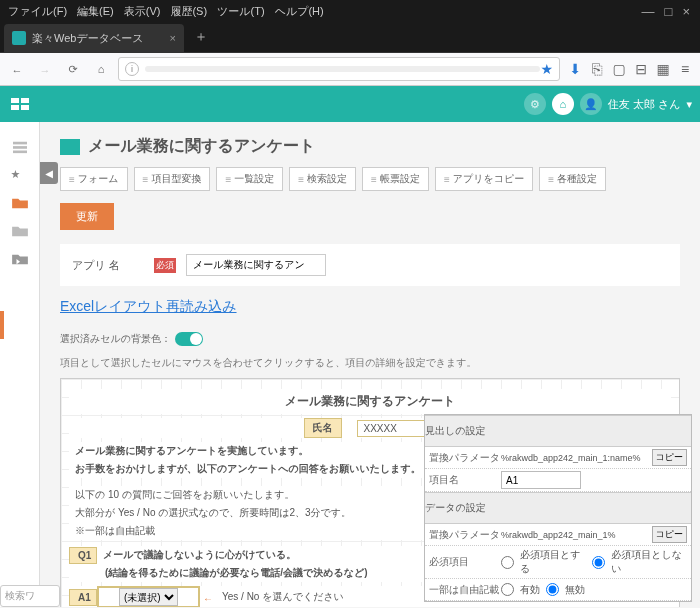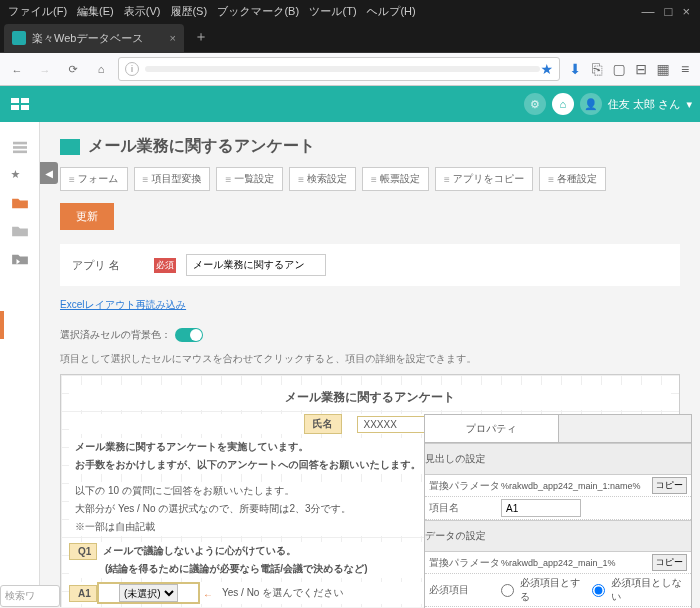--- a/index.html
+++ b/index.html
@@ -38,21 +38,21 @@
 .pagetitle h1{font-size:16px;font-weight:bold;color:#555}
 .toolbar{padding:0 20px 12px;display:flex;gap:6px;flex-wrap:wrap}
 .tbtn{background:#fff;border:1px solid #ccc;padding:4px 8px;font-size:10px;color:#666;display:flex;align-items:center;gap:3px}
 .tbtn::before{content:"≡";color:#aaa}
 .updatebtn{margin:0 20px 14px;background:#e67e42;color:#fff;border:none;padding:6px 16px;font-size:11px}
 .formrow{background:#fff;margin:0 20px 8px;padding:10px 12px;display:flex;align-items:center;gap:10px}
 .formrow .lbl{width:72px;font-size:11px}
 .req{background:#d9534f;color:#fff;font-size:9px;padding:1px 2px}
 .tinput{border:1px solid #ccc;height:22px;padding:0 6px;font-size:10px;width:140px}
 .linkrow{padding:4px 20px 10px}
-.linkrow a{color:#2a7ad6;text-decoration:underline;font-size:10px}
+.linkrow a{color:#2a7ad6;text-decoration:underline;font-size:14px}
 .cellrow{padding:6px 20px;display:flex;align-items:center;gap:4px;font-size:10px;color:#666}
 .toggle{width:28px;height:14px;background:#22b3a5;border-radius:7px;position:relative}
 .toggle::after{content:"";position:absolute;right:1px;top:1px;width:12px;height:12px;background:#fff;border-radius:50%}
 .hint{padding:4px 20px 8px;font-size:10px;color:#777}
 .formarea{margin:0 20px;background:#fff;border:1px solid #ccc;padding:6px 4px;height:260px;position:relative;overflow:hidden}
 .formarea .grid{position:absolute;inset:0;background-image:linear-gradient(#eee 1px,transparent 1px),linear-gradient(90deg,#eee 1px,transparent 1px);background-size:20px 18px}
 .formarea .inner{position:relative;padding:4px}
 .fh{font-size:12px;font-weight:bold;text-align:center;padding:4px;background:#fff}
 .fr{display:flex;align-items:center;background:#fff;font-size:10px;min-height:18px}
 .fr .flabel{background:#f9e7b8;border:1px solid #d6c27d;padding:2px 8px;font-weight:bold}
@@ -77,21 +77,20 @@
 </style>
 </head>
 <body>
 
 <div class="titlebar">
   <div class="menus">
     <span>ファイル(F)</span>
     <span>編集(E)</span>
     <span>表示(V)</span>
     <span>履歴(S)</span>
-    <span>ブックマーク(B)</span>
     <span>ツール(T)</span>
     <span>ヘルプ(H)</span>
   </div>
   <div class="wctrl">
     <span>—</span>
     <span>□</span>
     <span>×</span>
   </div>
 </div>
 
@@ -223,24 +222,20 @@
           <span style="border:2px solid #d6c27d;background:#fff;padding:0 20px"><select><option>(未選択)</option></select></span>
           <span class="arrow">←</span>
           <span class="ftxt">Yes / No を選んでください</span>
         </div>
 
       </div>
     </div>
   </div>
 
   <div class="panel">
-    <div class="ptabs">
-      <div class="ptab">プロパティ</div>
-      <div class="ptab"></div>
-    </div>
     <div class="psec">見出しの設定</div>
     <div class="prow">
       <span class="pl">置換パラメータ</span>
       <span class="pv" style="font-size:9px">%rakwdb_app242_main_1:name%</span>
       <button class="copybtn">コピー</button>
     </div>
     <div class="prow">
       <span class="pl">項目名</span>
       <span class="pv"><input class="pinput" value="A1" style=""></span>
     </div>

